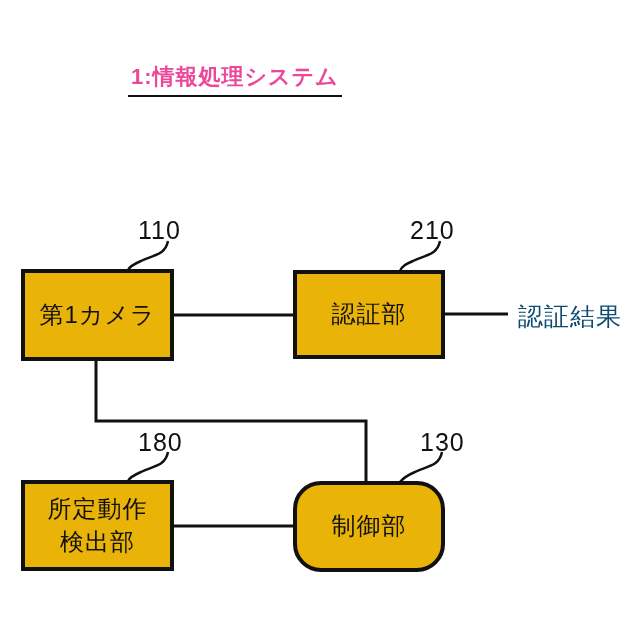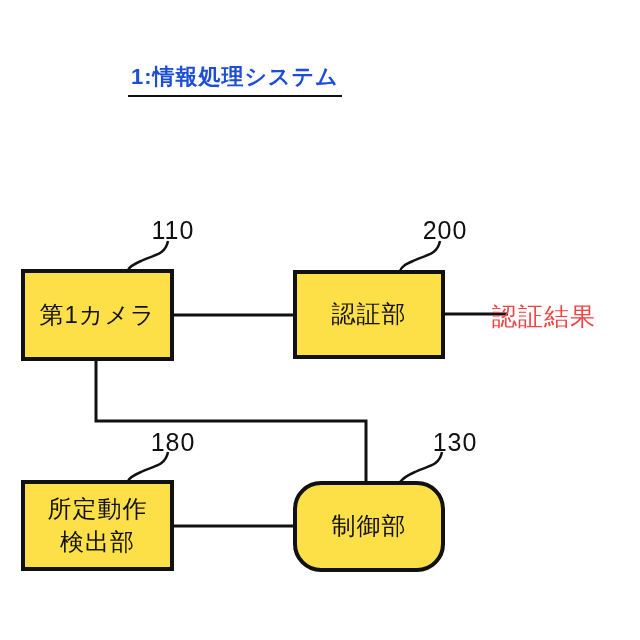--- a/index.html
+++ b/index.html
@@ -16,63 +16,62 @@
     color: #111111;
     overflow: hidden;
   }
   #figure-title {
     position: absolute;
     left: 128px;
     top: 62px;
     font-size: 22px;
     font-weight: bold;
     letter-spacing: 1px;
-    color: #1d4ed8;
+    color: #ec4899;
     border-bottom: 2px solid #111111;
     padding: 0 3px 3px 3px;
     white-space: nowrap;
   }
   .box {
     position: absolute;
     box-sizing: border-box;
     border: 4px solid #111111;
-    background: #fde047;
+    background: #eab308;
     display: flex;
     align-items: center;
     justify-content: center;
     text-align: center;
     font-size: 24px;
     letter-spacing: 1px;
     line-height: 1.35;
     white-space: pre-line;
   }
   #box-camera  { left: 21px;  top: 269px; width: 153px; height: 92px; }
   #box-auth    { left: 293px; top: 270px; width: 152px; height: 89px; }
   #box-detect  { left: 21px;  top: 480px; width: 153px; height: 91px; }
   #box-control { left: 293px; top: 481px; width: 152px; height: 91px; border-radius: 28px; }
   .ref-num {
     position: absolute;
     width: 70px;
-    text-align: center;
     font-size: 25px;
     letter-spacing: 1px;
     color: #111111;
   }
   #ref-110 { left: 138px; top: 216px; }
   #ref-140 { left: 410px; top: 216px; }
   #ref-120 { left: 138px; top: 428px; }
   #ref-130 { left: 420px; top: 428px; }
   #output-label {
     position: absolute;
-    left: 492px;
+    left: 518px;
     top: 300px;
     font-size: 25px;
     letter-spacing: 1px;
     white-space: nowrap;
-    color: #ef4444;
+    color: #0c4a6e;
   }
   #wires {
     position: absolute;
     left: 0;
     top: 0;
     width: 640px;
     height: 640px;
   }
   #wires path, #wires polyline, #wires line {
     stroke: #111111;
@@ -108,21 +107,21 @@
 
   <div class="box" id="box-detect">所定動作
 検出部</div>
 
   <div class="box" id="box-auth">認証部</div>
 
   <div class="box" id="box-control">制御部</div>
 
   <div class="ref-num" id="ref-110">110</div>
 
-  <div class="ref-num" id="ref-140">200</div>
+  <div class="ref-num" id="ref-140">210</div>
 
   <div class="ref-num" id="ref-120">180</div>
 
   <div class="ref-num" id="ref-130">130</div>
 
   <div id="output-label">認証結果</div>
 
 </div>
 
 </body></html>

